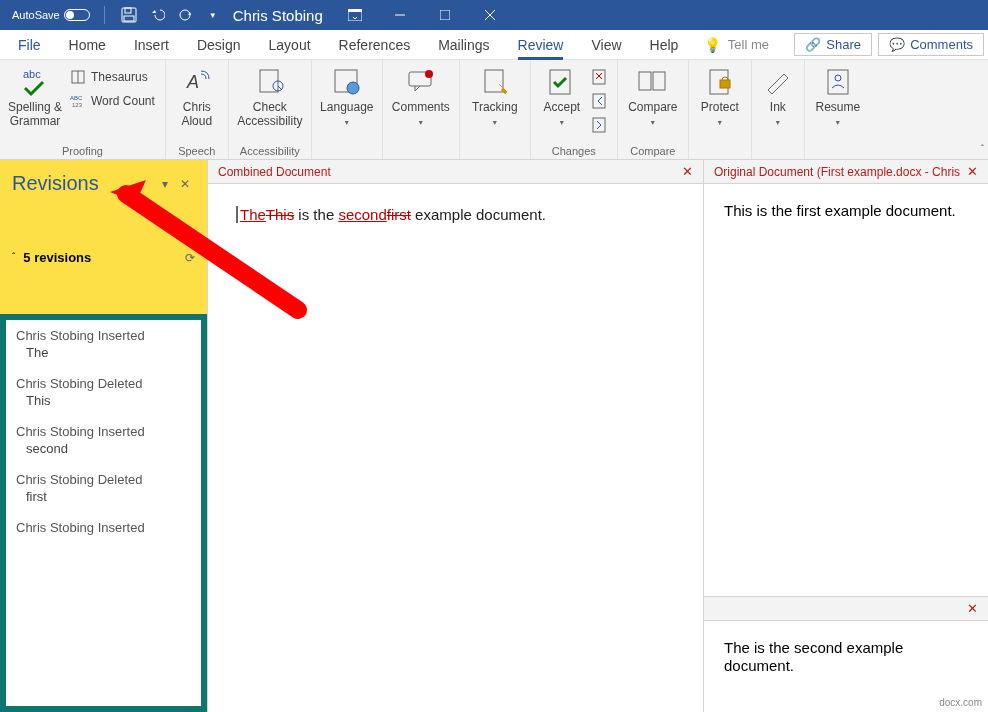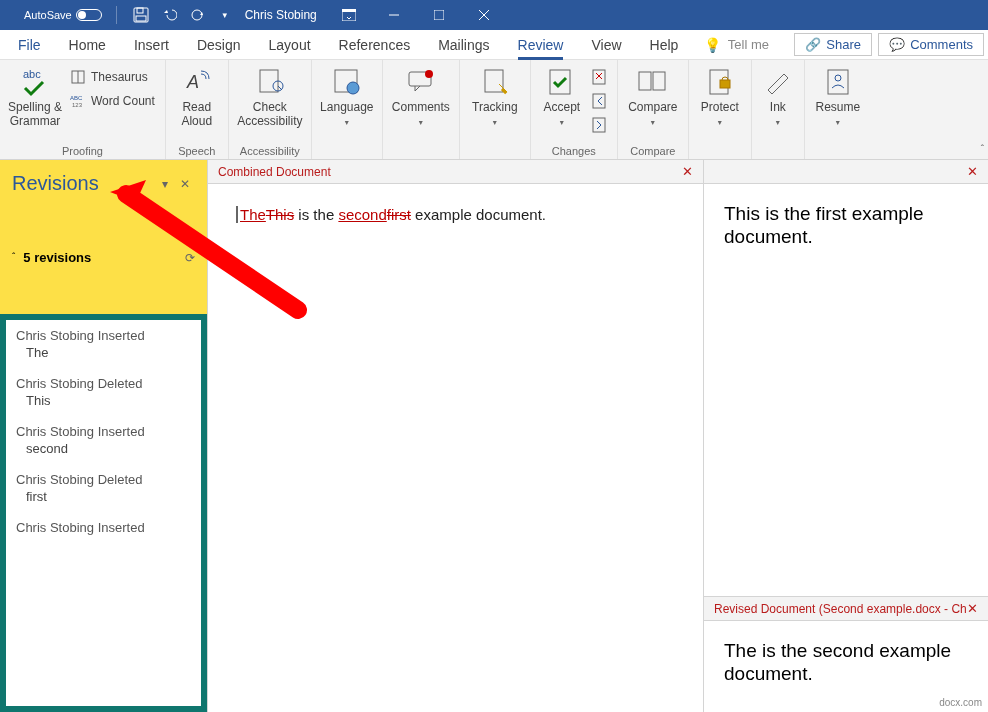--- a/index.html
+++ b/index.html
@@ -1,30 +1,30 @@
 <!DOCTYPE html>
 <html><head>
 <meta charset="utf-8">
 <style>
 * { box-sizing: border-box; margin: 0; padding: 0; font-family: "Segoe UI", Arial, sans-serif; }
 body { width: 988px; height: 712px; background: #fff; position: relative; overflow: hidden; }
 
 
 .title-bar { height: 30px; background: #2b579a; display: flex; align-items: center; color: #fff; font-size: 12px; }
-.title-left { display: flex; align-items: center; gap: 8px; padding-left: 12px; flex: 0 0 auto; margin-left: 12px; }
+.title-left { display: flex; align-items: center; gap: 8px; padding-left: 12px; flex: 0 0 auto; }
 .title-center { flex: 1; text-align: center; }
 .title-right { display: flex; align-items: center; gap: 0; }
 .autosave-toggle { display: flex; align-items: center; gap: 4px; font-size: 11px; cursor: pointer; }
 .toggle-pill { width: 26px; height: 12px; border: 1px solid #fff; border-radius: 6px; position: relative; }
 .toggle-pill::after { content: ""; width: 8px; height: 8px; background: #fff; border-radius: 50%; position: absolute; left: 1px; top: 1px; }
 .qat-icon { width: 20px; height: 20px; display: flex; align-items: center; justify-content: center; cursor: pointer; font-size: 13px; }
 .title-sep { width: 1px; height: 18px; background: rgba(255,255,255,0.3); margin: 0 6px; }
 .win-btn { width: 45px; height: 30px; display: flex; align-items: center; justify-content: center; cursor: pointer; }
 .win-btn svg { width: 10px; height: 10px; stroke: #fff; fill: none; stroke-width: 1; }
-.user-name { padding: 0 10px; font-size: 12px; text-align: center; }
+.user-name { padding: 0 10px; font-size: 15px; text-align: center; }
 .ribbon-opts { width: 45px; height: 30px; display: flex; align-items: center; justify-content: center; cursor: pointer; }
 
 
 .ribbon-tabs { height: 30px; background: #fff; display: flex; align-items: center; border-bottom: 1px solid #e1e1e1; font-size: 14px; padding: 0 4px; gap: 0; }
 .tab { padding: 0 14px; height: 30px; display: flex; align-items: center; cursor: pointer; color: #444; position: relative; }
 .tab.file { color: #2b579a; font-weight: 400; }
 .tab.active { color: #2b579a; }
 .tab.active::after { content: ""; position: absolute; bottom: 0; left: 14px; right: 14px; height: 3px; background: #2b579a; }
 .tab-spacer { flex: 1; }
 .tellme { display: flex; align-items: center; gap: 6px; color: #888; font-size: 13px; padding: 0 12px; cursor: text; }
@@ -65,21 +65,21 @@
 .pane-header { background: #f3f3f3; border-bottom: 1px solid #d4d4d4; padding: 4px 10px; font-size: 12px; color: #b91c1c; display: flex; align-items: center; }
 .pane-header .close-x { margin-left: auto; cursor: pointer; font-size: 13px; }
 .doc-body { flex: 1; background: #fff; padding: 22px 28px; font-size: 15px; color: #222; font-family: Calibri, Arial, sans-serif; position: relative; }
 .cursor-bar { border-left: 2px solid #666; padding-left: 2px; }
 .ins { color: #b00; text-decoration: underline; }
 .del { color: #b00; text-decoration: line-through; }
 
 .right-pane { width: 284px; display: flex; flex-direction: column; }
 .right-top { flex: 1; display: flex; flex-direction: column; border-bottom: 1px solid #d4d4d4; }
 .right-bottom { height: 115px; display: flex; flex-direction: column; }
-.right-doc { flex: 1; background: #fff; padding: 18px 20px; font-size: 19px; font-family: Calibri, Arial, sans-serif; }
+.right-doc { flex: 1; background: #fff; padding: 18px 20px; font-size: 15px; font-family: Calibri, Arial, sans-serif; }
 
 .watermark { position: absolute; right: 6px; bottom: 4px; font-size: 10px; color: #888; }
 
 
 .arrow { position: absolute; left: 98px; top: 180px; pointer-events: none; }
 
 
 svg.ico16 { width: 16px; height: 16px; }
 svg.ico32 { width: 32px; height: 32px; }
 </style>
@@ -209,21 +209,21 @@
   <div class="group">
     <div class="group-content">
       <div class="big-btn" style="width:50px">
         <div class="icon-box">
           <svg class="ico32" viewBox="0 0 32 32">
               <text x="6" y="22" font-size="18" fill="#444" font-style="italic">A</text>
               <path d="M20 8 q5 0 5 5" stroke="#2b579a" fill="none"></path>
               <path d="M20 5 q8 0 8 8" stroke="#2b579a" fill="none"></path>
             </svg>
         </div>
-        <div class="label" style="white-space:pre-line">Read
+        <div class="label" style="white-space:pre-line">Chris
 Aloud</div>
       </div>
     </div>
     <div class="group-label">Speech</div>
   </div>
 
   <div class="group">
     <div class="group-content">
       <div class="big-btn" style="width:70px">
         <div class="icon-box">
@@ -413,29 +413,29 @@
       <span class="close-x">✕</span>
     </div>
     <div class="doc-body">
       <span class="cursor-bar"></span><span class="ins">The</span><span class="del">This</span><span> is the </span><span class="ins">second</span><span class="del">first</span><span> example document.</span>
     </div>
   </div>
 
   <div class="right-pane">
     <div class="right-top">
       <div class="pane-header">
+        <span>Original Document (First example.docx - Chris</span>
         <span class="close-x">✕</span>
       </div>
       <div class="right-doc">
         <span>This is the first example document.</span>
       </div>
     </div>
     <div class="right-bottom">
       <div class="pane-header">
-        <span>Revised Document (Second example.docx - Ch</span>
         <span class="close-x">✕</span>
       </div>
       <div class="right-doc">
         <span>The is the second example document.</span>
       </div>
     </div>
   </div>
 </div>
 
 <svg class="arrow" width="220" height="160">

